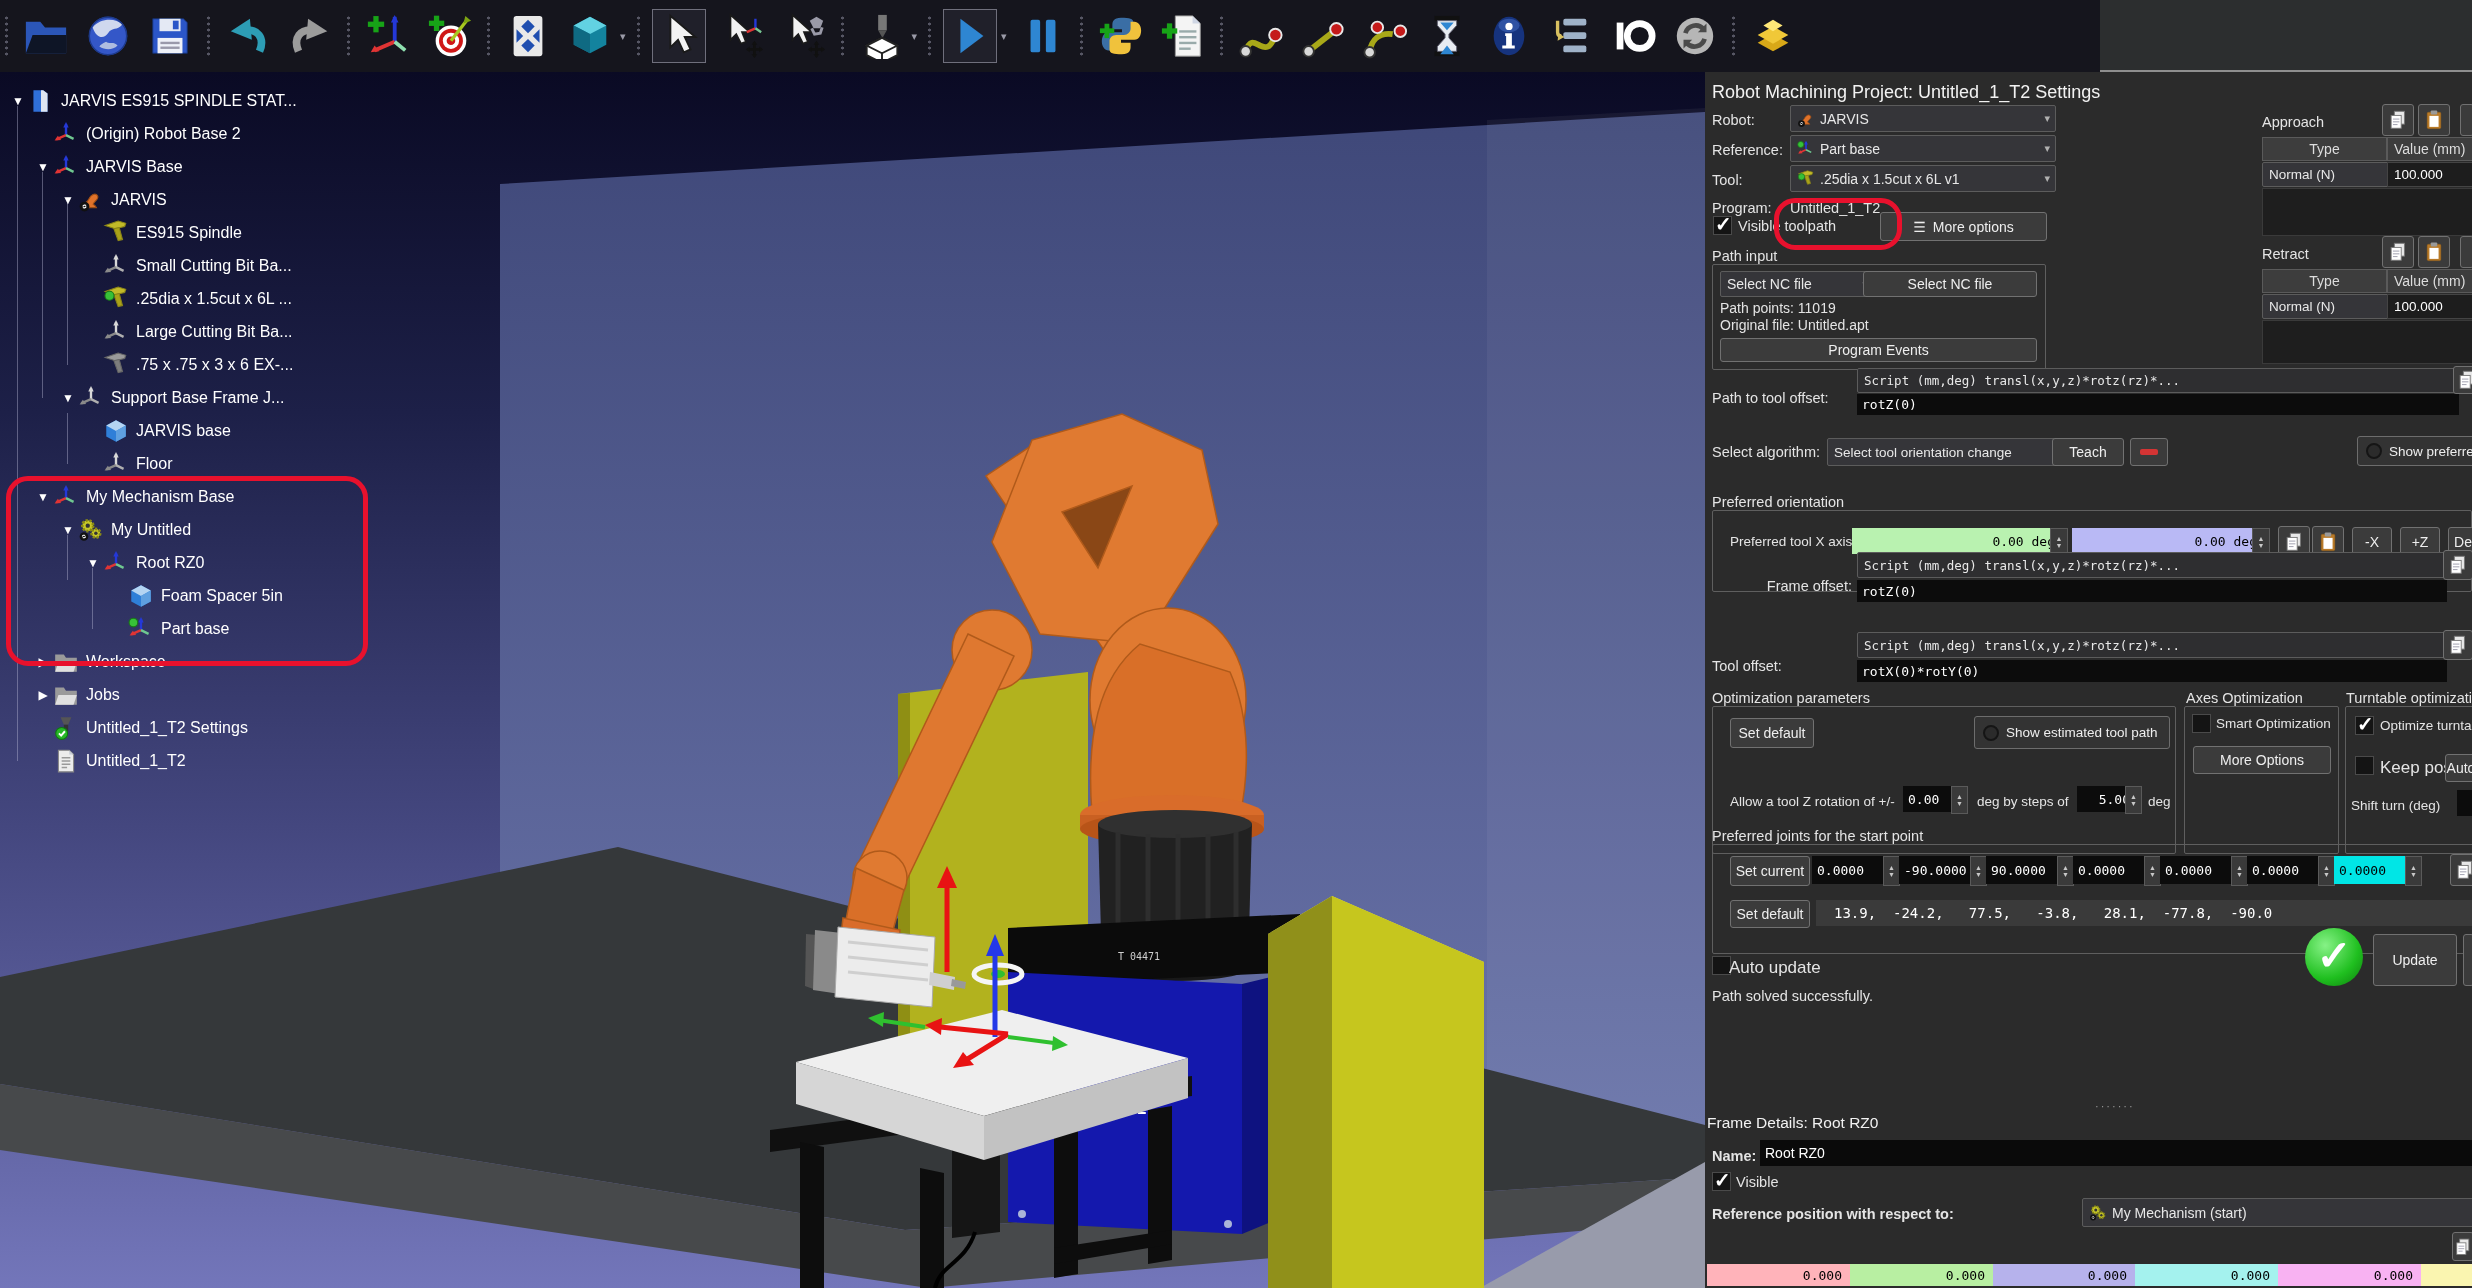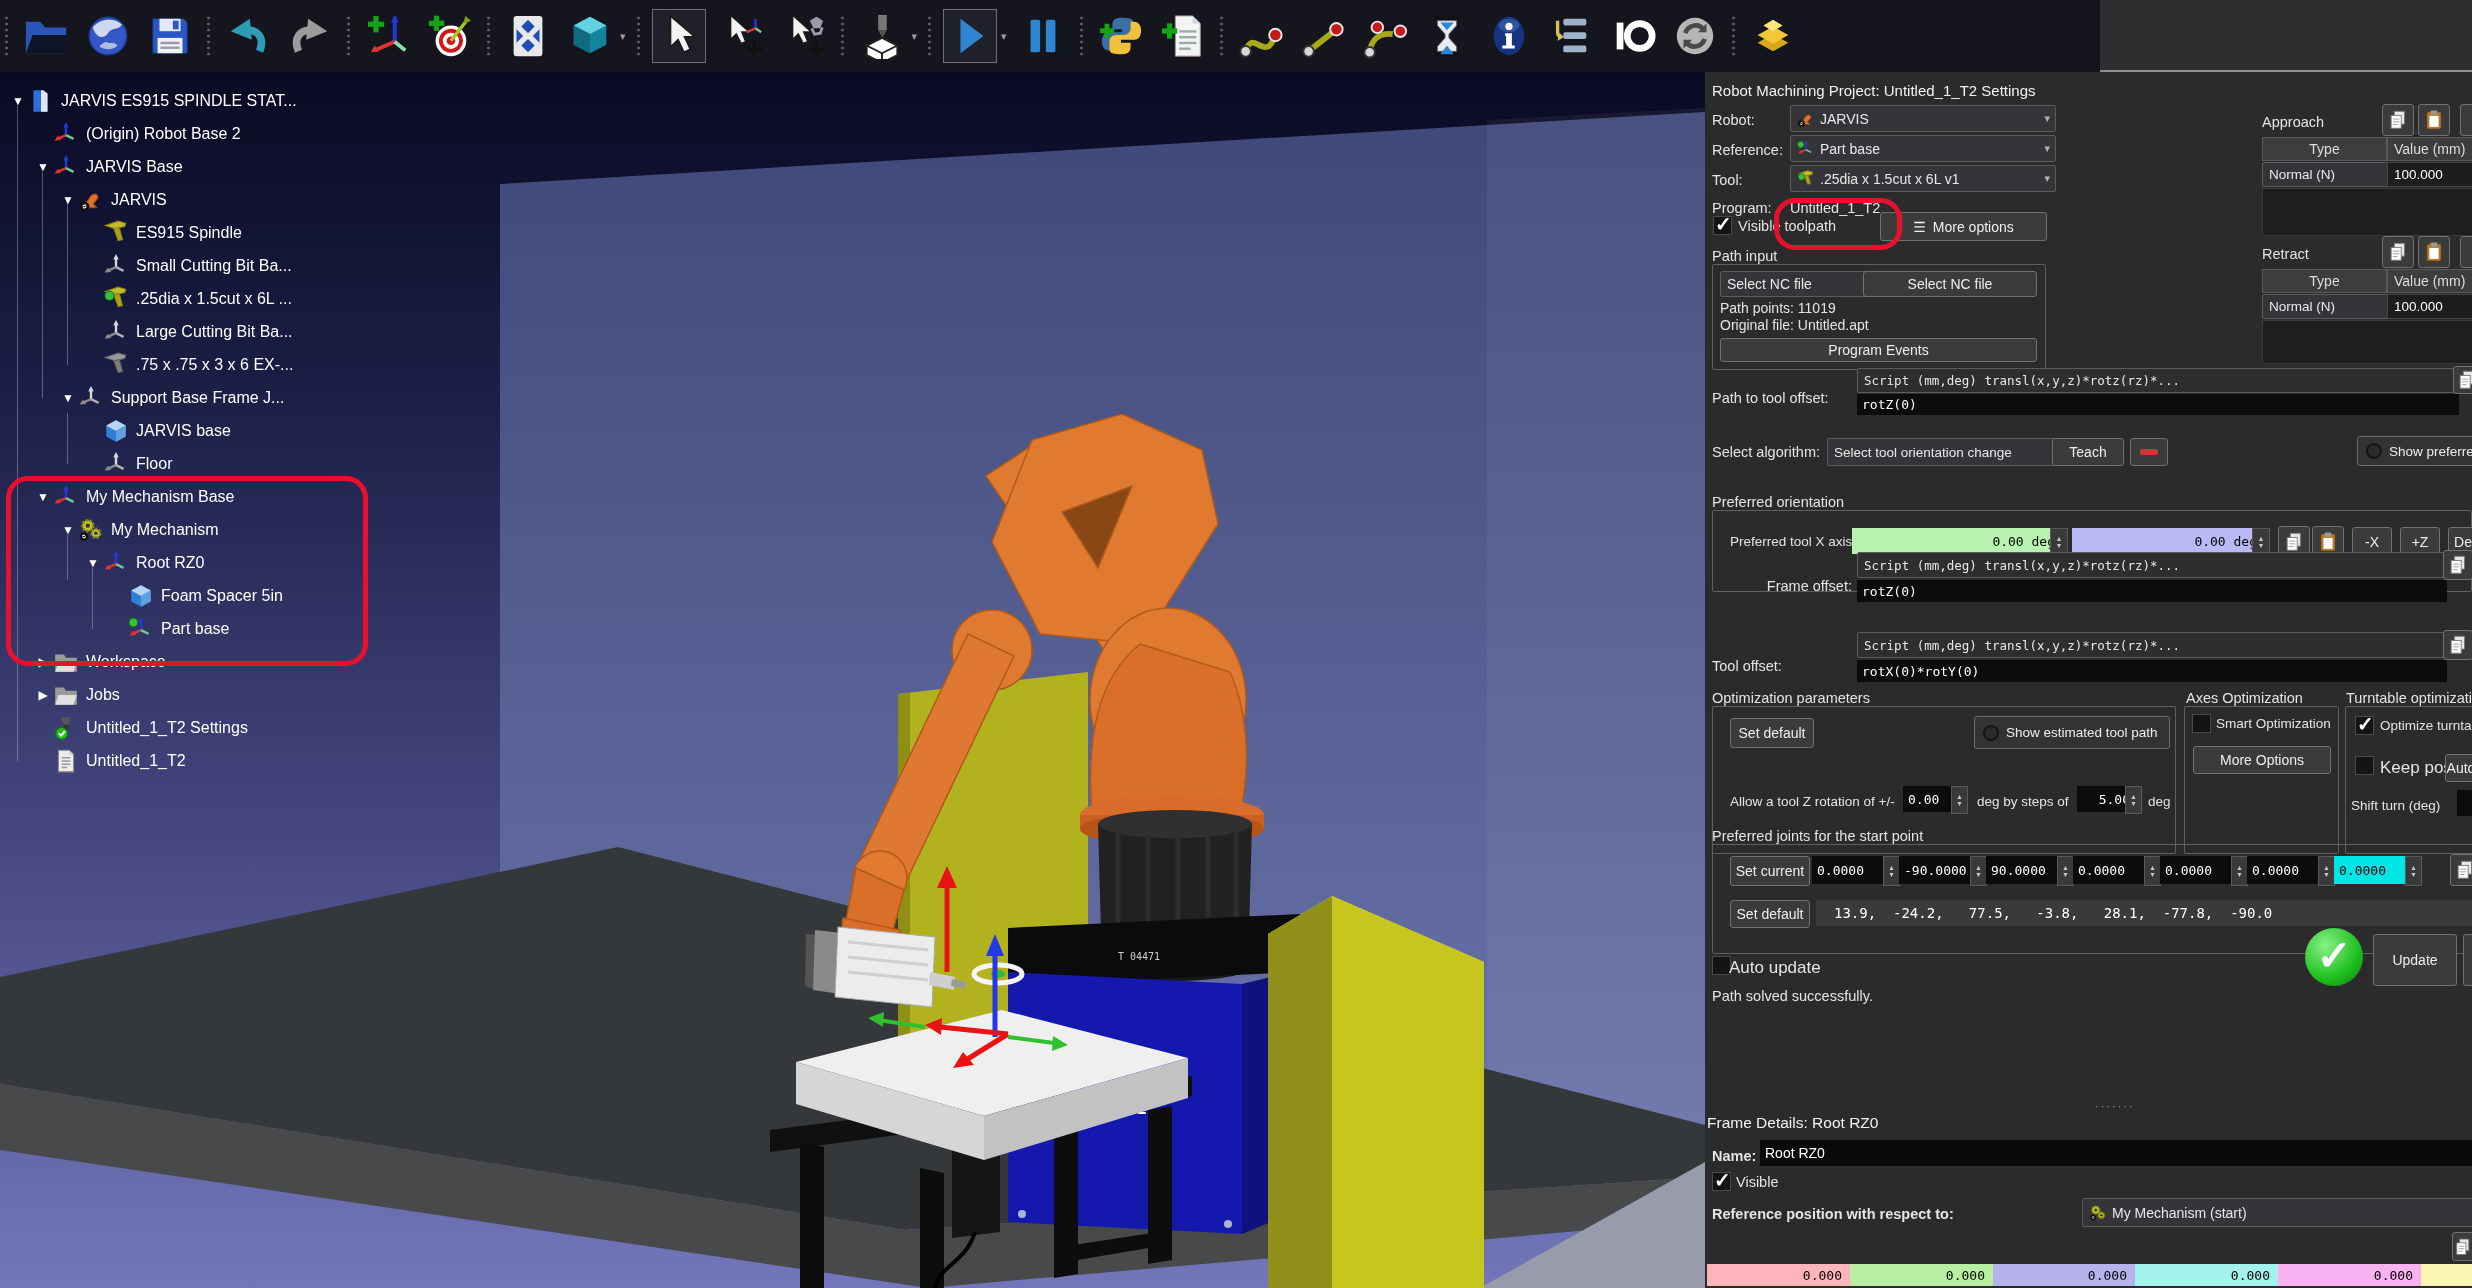--- a/index.html
+++ b/index.html
@@ -22,21 +22,21 @@
   .trow{position:absolute;left:8px;height:30px;display:flex;align-items:center;color:#fff;font-size:16px;white-space:nowrap;z-index:5}
   .exp{width:20px;display:inline-flex;justify-content:center;color:#fff;font-size:12px;flex:0 0 auto}
   .tic{width:26px;height:26px;display:inline-flex;flex:0 0 auto;margin-right:7px}
   .tic svg{width:26px;height:26px}
   .guide{position:absolute;width:1px;background:rgba(185,185,215,.42);z-index:4}
   .redbox{position:absolute;border:5px solid #e8112d;border-radius:22px;z-index:9;pointer-events:none}
   
   #panel{position:absolute;left:1705px;top:72px;width:767px;height:1216px;background:#2b2b2b;overflow:hidden;color:#e4e4e4}
   .lbl{position:absolute;color:#e4e4e4;font-size:14.5px;white-space:nowrap}
   .lbl.b{font-weight:bold}
-  .ttl{position:absolute;color:#f2f2f2;font-size:15px;white-space:nowrap}
+  .ttl{position:absolute;color:#f2f2f2;font-size:18px;white-space:nowrap}
   .dd{position:absolute;background:#353539;border:1px solid #5c5c5c;border-radius:2px;color:#e8e8e8;
       font-size:14px;display:flex;align-items:center;padding:0 18px 0 6px;white-space:nowrap;overflow:hidden}
   .dd::after{content:"▾";position:absolute;right:5px;color:#b0b0b0;font-size:11px}
   .dd.mono{font-family:"DejaVu Sans Mono",monospace;font-size:12.5px;background:#2e2e30}
   .dd .tic{width:18px;height:18px;margin-right:5px}
   .dd .tic svg{width:18px;height:18px}
   .btn{position:absolute;background:#3b3b3b;border:1px solid #717171;border-radius:3px;color:#eee;font-size:14px;
        display:flex;align-items:center;justify-content:center;white-space:nowrap;overflow:hidden}
   .fld{position:absolute;background:#0c0c0c;color:#fff;font-family:"DejaVu Sans Mono",monospace;font-size:13px;
        display:flex;align-items:center;padding:0 5px;white-space:pre;overflow:hidden}
@@ -552,21 +552,21 @@
     <span class="tic">
       <svg viewBox="0 0 24 24">
         <circle cx="9" cy="8" r="5" fill="#c8c828" stroke="#8a8a14" stroke-dasharray="2 1.5" stroke-width="2.5"></circle>
         <circle cx="9" cy="8" r="2" fill="#333"></circle>
         <circle cx="16.5" cy="15" r="4" fill="#c8c828" stroke="#8a8a14" stroke-dasharray="2 1.5" stroke-width="2.5"></circle>
         <circle cx="16.5" cy="15" r="1.6" fill="#333"></circle>
         <circle cx="5.5" cy="18" r="4" fill="#111"></circle>
         <path d="M4 18a1.7 1.7 0 0 1 2.6-.9M7 18a1.7 1.7 0 0 1-2.6.9" stroke="#fff" stroke-width="1" fill="none"></path>
       </svg>
     </span>
-    <span>My Mechanism</span>
+    <span>My Untitled</span>
   </div>
 <div class="trow" style="top:548px;padding-left:75px">
     <span class="exp">▼</span>
     <span class="tic">
       <svg viewBox="0 0 24 24">
         <path d="M12 13V3" stroke="#2438d8" stroke-width="2.2"></path>
         <path d="M12 1l-2.5 5h5z" fill="#2438d8"></path>
         <path d="M12 13L3 17" stroke="#e03434" stroke-width="2.2"></path>
         <path d="M1.5 18l6-.5-3-4z" fill="#e03434"></path>
         <path d="M12 13l7 3.5" stroke="#6fc890" stroke-width="2.2"></path>

